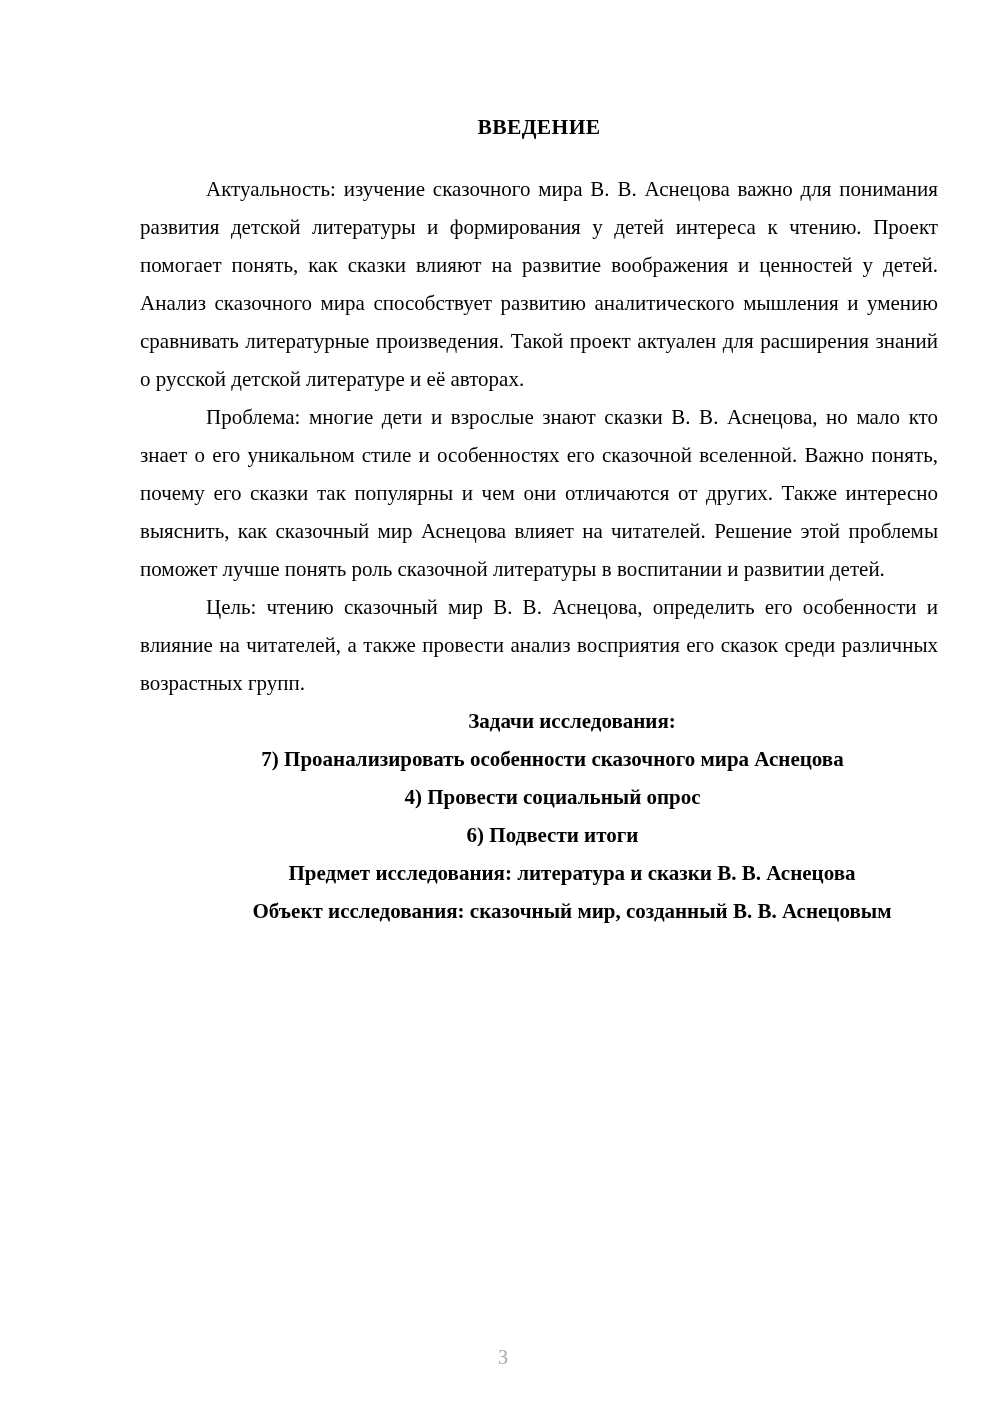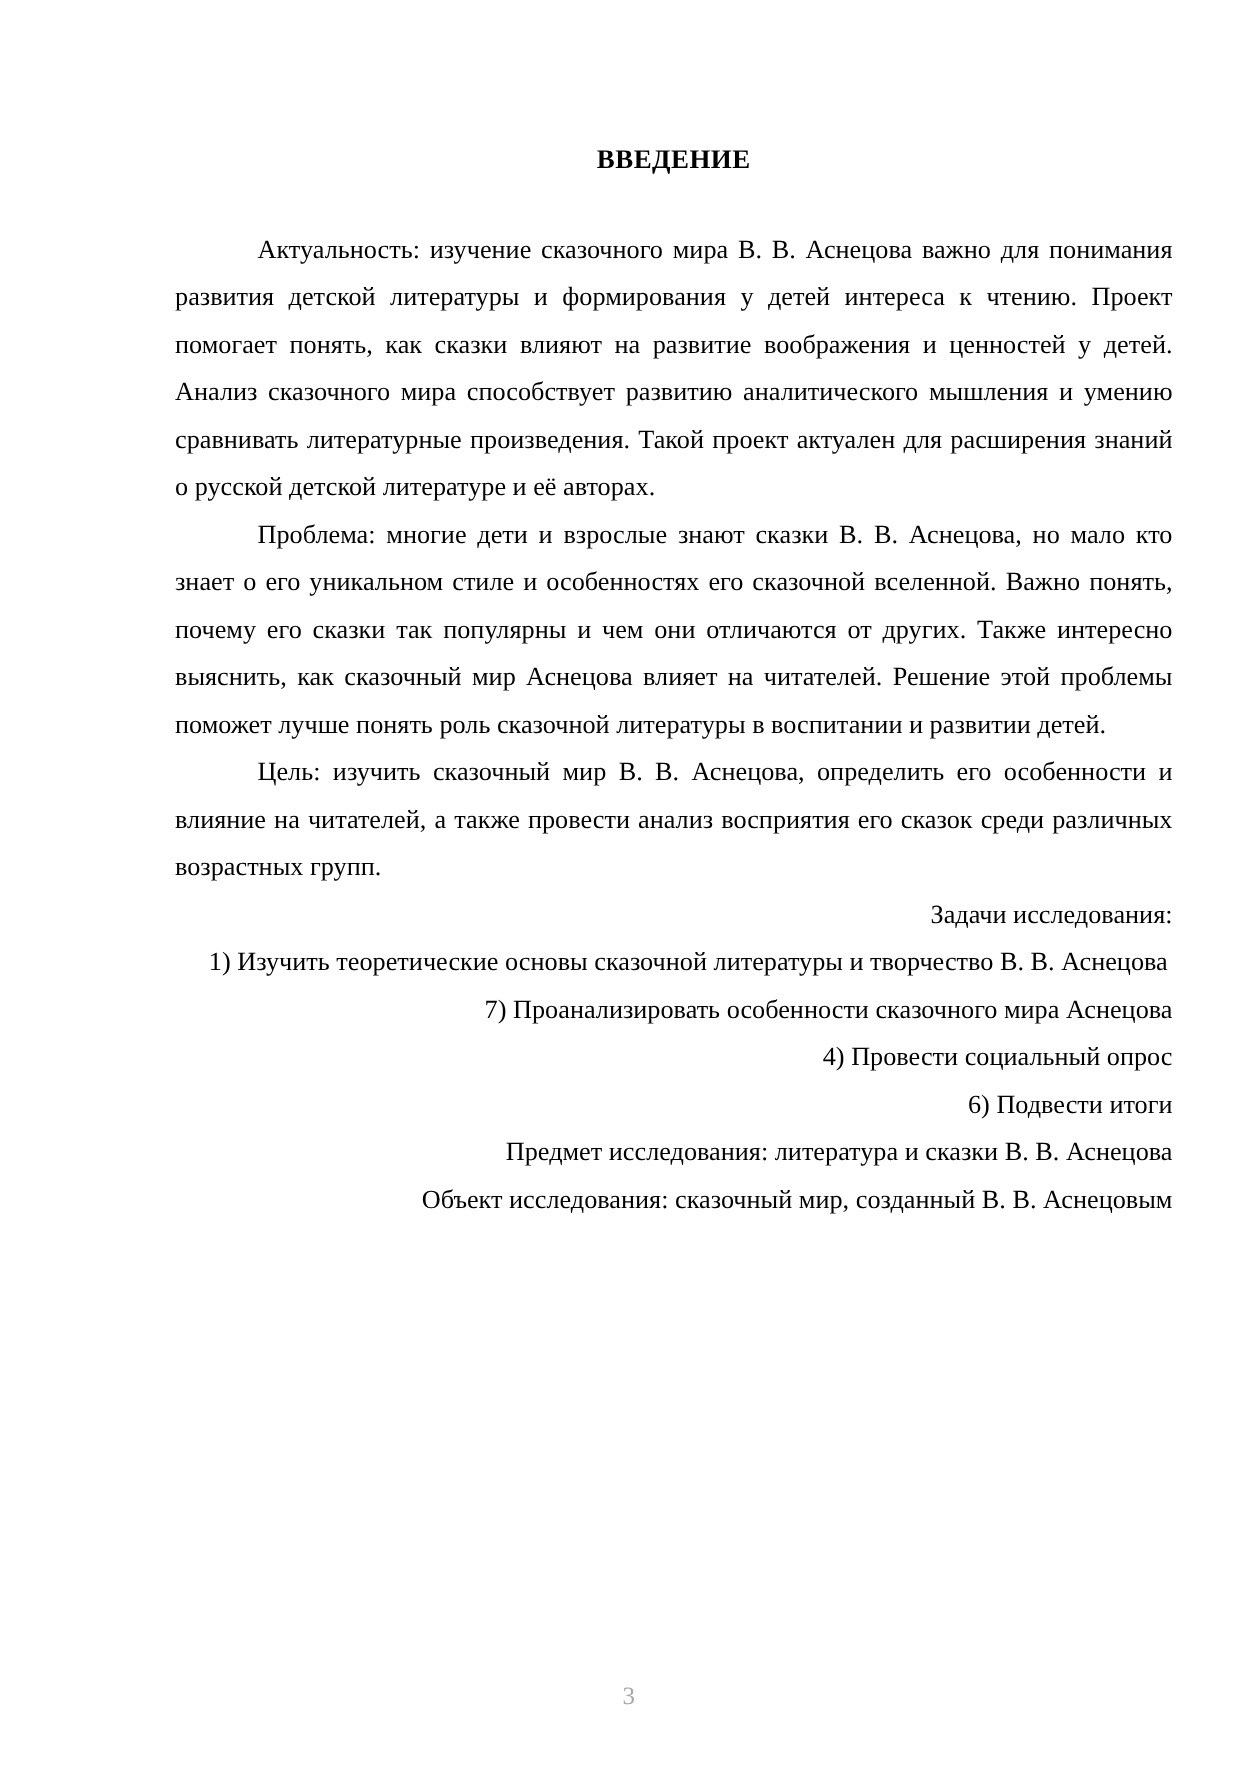--- a/index.html
+++ b/index.html
@@ -35,21 +35,21 @@
     font-weight: bold;
     text-align: center;
     letter-spacing: 0.4px;
     line-height: 1.0;
     position: relative;
     top: 101px;
   }
 
   .body-block {
     position: relative;
-    top: 142px;
+    top: 132px;
   }
 
   p.para {
     margin: 0 0 0 0;
     padding: 0;
     font-size: 21px;
     line-height: 38px;
     text-align: justify;
     text-justify: inter-word;
     text-indent: 66px;
@@ -61,21 +61,22 @@
     margin: 0;
     padding: 0;
     font-size: 21px;
     line-height: 38px;
     text-align: justify;
     text-indent: 27px;
   }
 
   
   p.single-line {
-    text-align: right;
+    text-align: center;
+    font-weight: bold;
   }
 
   .page-number {
     position: absolute;
     top: 1331px;
     left: 0;
     width: 1000px;
     text-align: center;
     font-size: 20px;
     line-height: 1;
@@ -93,25 +94,24 @@
   <div class="content">
 
     <h1 class="doc-heading">ВВЕДЕНИЕ</h1>
 
     <div class="body-block">
 
       <p class="para">Актуальность: изучение сказочного мира В. В. Аснецова важно для понимания развития детской литературы и формирования у детей интереса к чтению. Проект помогает понять, как сказки влияют на развитие воображения и ценностей у детей. Анализ сказочного мира способствует развитию аналитического мышления и умению сравнивать литературные произведения. Такой проект актуален для расширения знаний о русской детской литературе и её авторах.</p>
 
       <p class="para">Проблема: многие дети и взрослые знают сказки В. В. Аснецова, но мало кто знает о его уникальном стиле и особенностях его сказочной вселенной. Важно понять, почему его сказки так популярны и чем они отличаются от других. Также интересно выяснить, как сказочный мир Аснецова влияет на читателей. Решение этой проблемы поможет лучше понять роль сказочной литературы в воспитании и развитии детей.</p>
 
-      <p class="para">Цель: изучить сказочный мир В. В. Аснецова, определить его особенности и влияние на читателей, а также провести анализ восприятия его сказок среди различных возрастных групп.</p>
+      <p class="para">Цель: чтению сказочный мир В. В. Аснецова, определить его особенности и влияние на читателей, а также провести анализ восприятия его сказок среди различных возрастных групп.</p>
 
       <p class="para single-line">Задачи исследования:</p>
 
-      <p class="task-item">1) Изучить теоретические основы сказочной литературы и творчество В. В. Аснецова</p>
 
       <p class="task-item single-line">7) Проанализировать особенности сказочного мира Аснецова</p>
 
 
       <p class="task-item single-line">4) Провести социальный опрос</p>
 
       <p class="task-item single-line">6) Подвести итоги</p>
 
       <p class="para single-line">Предмет исследования: литература и сказки В. В. Аснецова</p>
 

